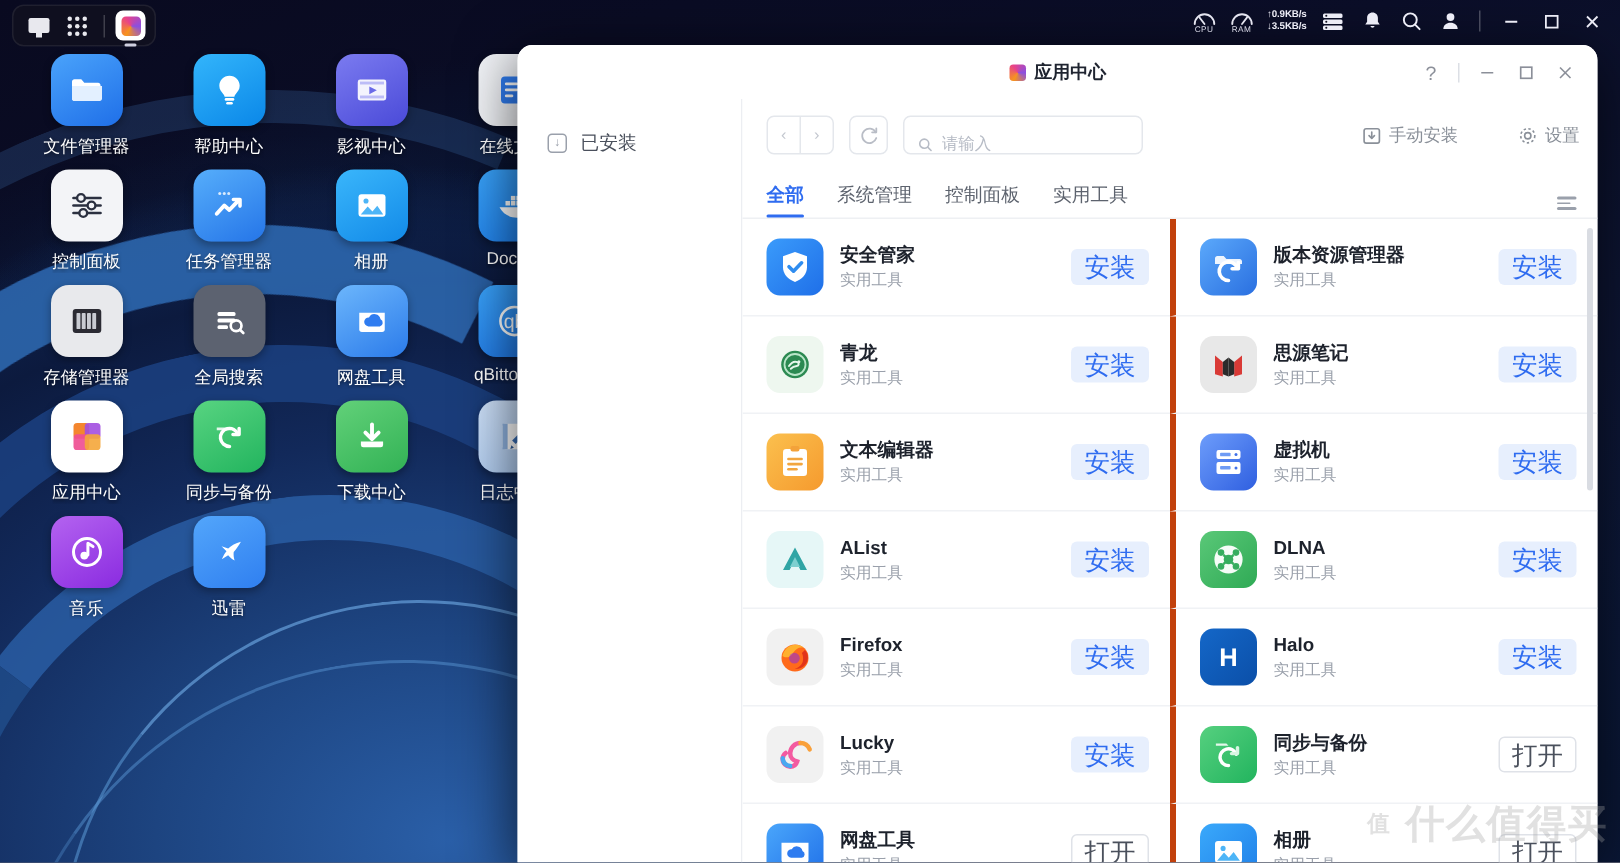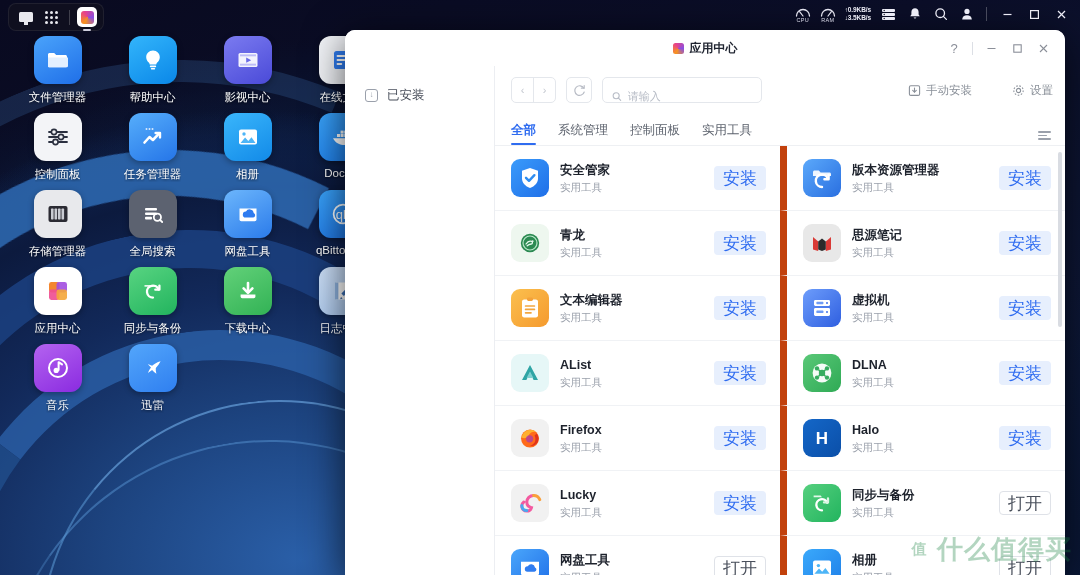--- a/index.html
+++ b/index.html
@@ -157,38 +157,38 @@
     height:2px; background:#2f6cf0; border-radius:1px; }
   .sort-ic { margin-left:auto; padding-bottom:5px; cursor:pointer;
     display:flex; flex-direction:column; gap:2px; align-items:flex-start; }
   .sort-ic i { background:#9aa0ab; height:1.6px; border-radius:1px; display:block; }
 
   
   #listwrap { flex:1; overflow:hidden; position:relative; }
   #list { display:grid; grid-template-columns:1fr 1fr; }
   .cell { height:65px; display:flex; align-items:center; gap:11px;
     padding:0 14px 0 16px; border-bottom:1px solid #f0f2f5; }
-  .cell.rcol { border-left:7px solid #c2410c; }
+  .cell.rcol { border-left:4px solid #c2410c; }
   .app-art { width:38px; height:38px; border-radius:9px; flex:0 0 38px;
     display:flex; align-items:center; justify-content:center; overflow:hidden; position:relative; }
   .app-meta { min-width:0; flex:1; }
   .app-name { font-size:12.5px; color:#1d222c; font-weight:bold; line-height:16px;
     white-space:nowrap; overflow:hidden; text-overflow:ellipsis; }
   .app-cat { font-size:10.5px; color:#9aa0ab; line-height:15px; margin-top:2px; }
   .btn { width:52px; height:24px; border-radius:4px; font-size:17px;
     display:flex; align-items:center; justify-content:center; cursor:pointer; flex:0 0 52px; }
   .btn.install { background:#e7effd; color:#2f6cf0; }
   .btn.open { background:#fff; color:#4a505c; border:1px solid #dfe2e8; }
 
   #scrollbar { position:absolute; right:3px; top:6px; width:4px; height:175px;
     background:#d9dce2; border-radius:2px; cursor:pointer; }
 
   
   #watermark { position:absolute; right:8px; bottom:8px; z-index:55;
-    font-size:26px; color:#15803d; opacity:.32; font-weight:bold;
+    font-size:26px; color:#a3a3a3; opacity:.32; font-weight:bold;
     display:flex; align-items:center; gap:5px; letter-spacing:1px; pointer-events:none; }
   #watermark .circ { width:25px; height:25px; border-radius:50%;
     border:2px solid #fff; display:flex; align-items:center; justify-content:center;
     font-size:15px; }
 </style>
 </head>
 <body>
 
 <div id="desktop">
   <div class="swoosh sw4"></div>

